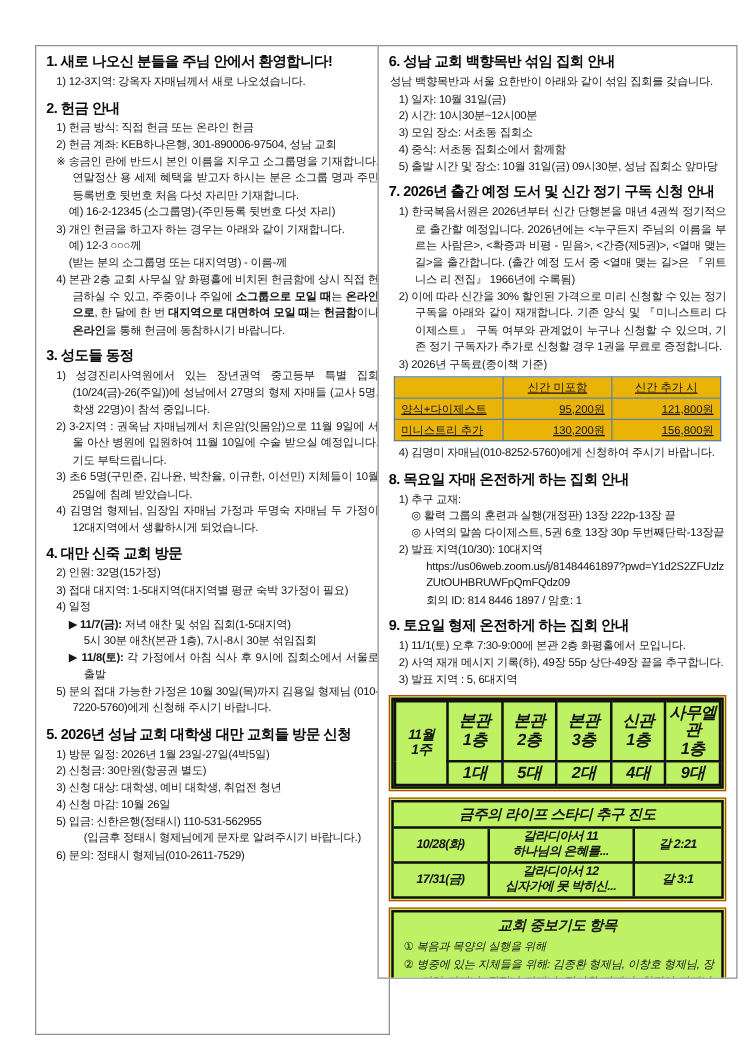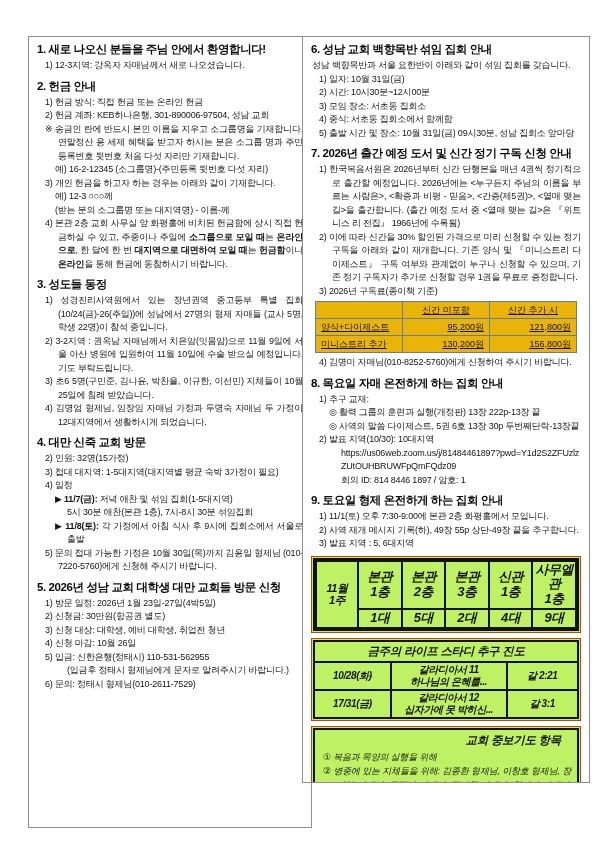--- a/index.html
+++ b/index.html
@@ -72,22 +72,22 @@
     border:2px solid #111; border-top:none; text-align:center; font-weight:bold;
     font-size:10px; line-height:1.2; padding:1px 2px; white-space:pre-line;
     letter-spacing:-0.4px;
   }
   .life td:first-child  { width:27%; border-left:none; }
   .life td:last-child   { width:25%; border-right:none; }
   .life tr:last-child td{ border-bottom:none; }
 
   
   .prayer-title {
-    font-weight:bold; font-size:11.5px; text-align:right;
-    letter-spacing:-0.3px; padding:3px 16px 2px 0;
+    font-weight:bold; font-size:11.5px; text-align:center;
+    letter-spacing:-0.3px; padding:3px 0 2px 0;
   }
   .prayer-body { padding:1px 6px 4px 6px; }
   .prayer-item {
     font-size:9px; line-height:1.55; letter-spacing:-0.2px;
     text-align:justify; padding-left:15px; text-indent:-13px;
   }
 </style>
 </head>
 <body>
 

